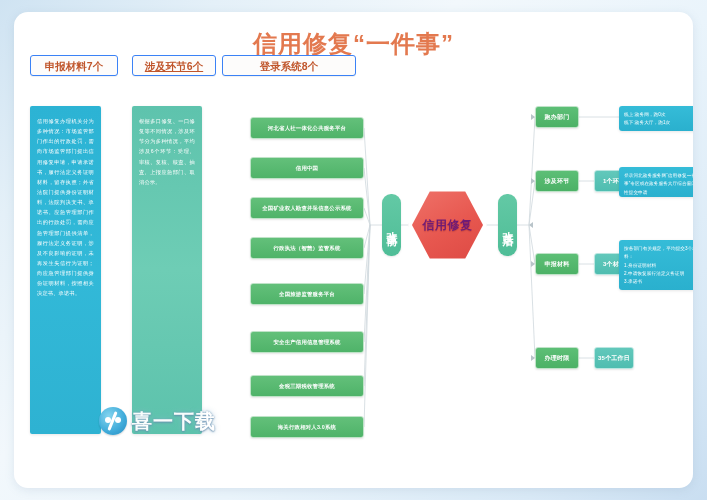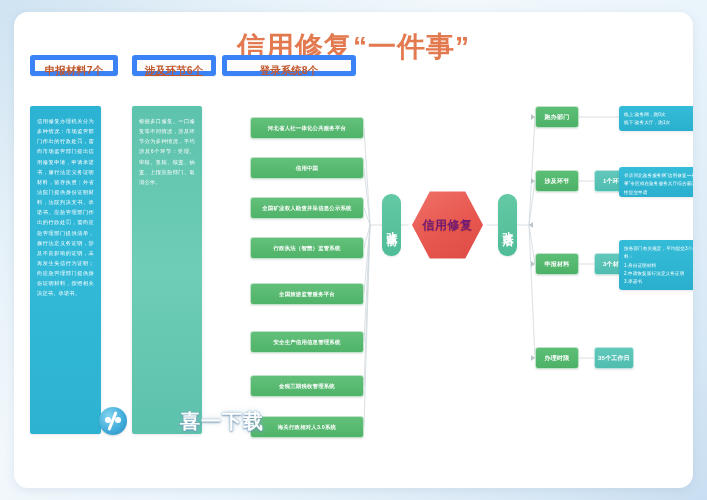--- a/index.html
+++ b/index.html
@@ -23,31 +23,31 @@
   }
   #stage { position: absolute; inset: 0; }
 
   svg#wires { position: absolute; left:0; top:0; width: 679px; height: 476px; pointer-events: none; }
 
   
   .title {
     position: absolute;
     left: 0; right: 0; top: 16px;
     text-align: center;
-    font-size: 28px;
+    font-size: 24px;
     font-weight: bold;
     letter-spacing: 1px;
     color: #e3794f;
     text-shadow: 0 1px 0 rgba(255,255,255,.6);
   }
 
   
   .chip {
     position: absolute;
-    border: 5px solid #3b82f6;
+    border: 1px solid #3b82f6;
     background: #fdfcfb;
     border-radius: 3px;
     color: #c0562c;
     font-size: 10.5px;
     font-weight: bold;
     text-align: center;
     line-height: 20px;
     height: 21px;
     box-shadow: 0 1px 1px rgba(0,0,0,0.06);
   }
@@ -192,21 +192,20 @@
   #watermark .mark::before { width:6px; height:6px; left:6px; top:10px; }
   #watermark .mark::after  { width:6px; height:6px; right:6px; top:10px; }
   #watermark .mark i {
     position:absolute; left:12px; top:4px; width:3px; height:20px;
     background:#fff; border-radius:2px; transform: rotate(22deg); display:block;
   }
   #watermark .wtext {
     font-size: 20px; font-weight: bold; color: #ffffff;
     letter-spacing: 1px;
     text-shadow: 0 0 2px rgba(120,160,190,.95), 0 1px 2px rgba(90,130,165,.85), 0 0 6px rgba(150,185,210,.6);
-    padding-left: 48px;
   }
 </style>
 </head>
 <body>
 
 <div id="card">
   <div id="stage">
 
     <svg id="wires" viewBox="0 0 679 476">
       <g stroke="#cfd8dd" stroke-width="0.8" fill="none">

